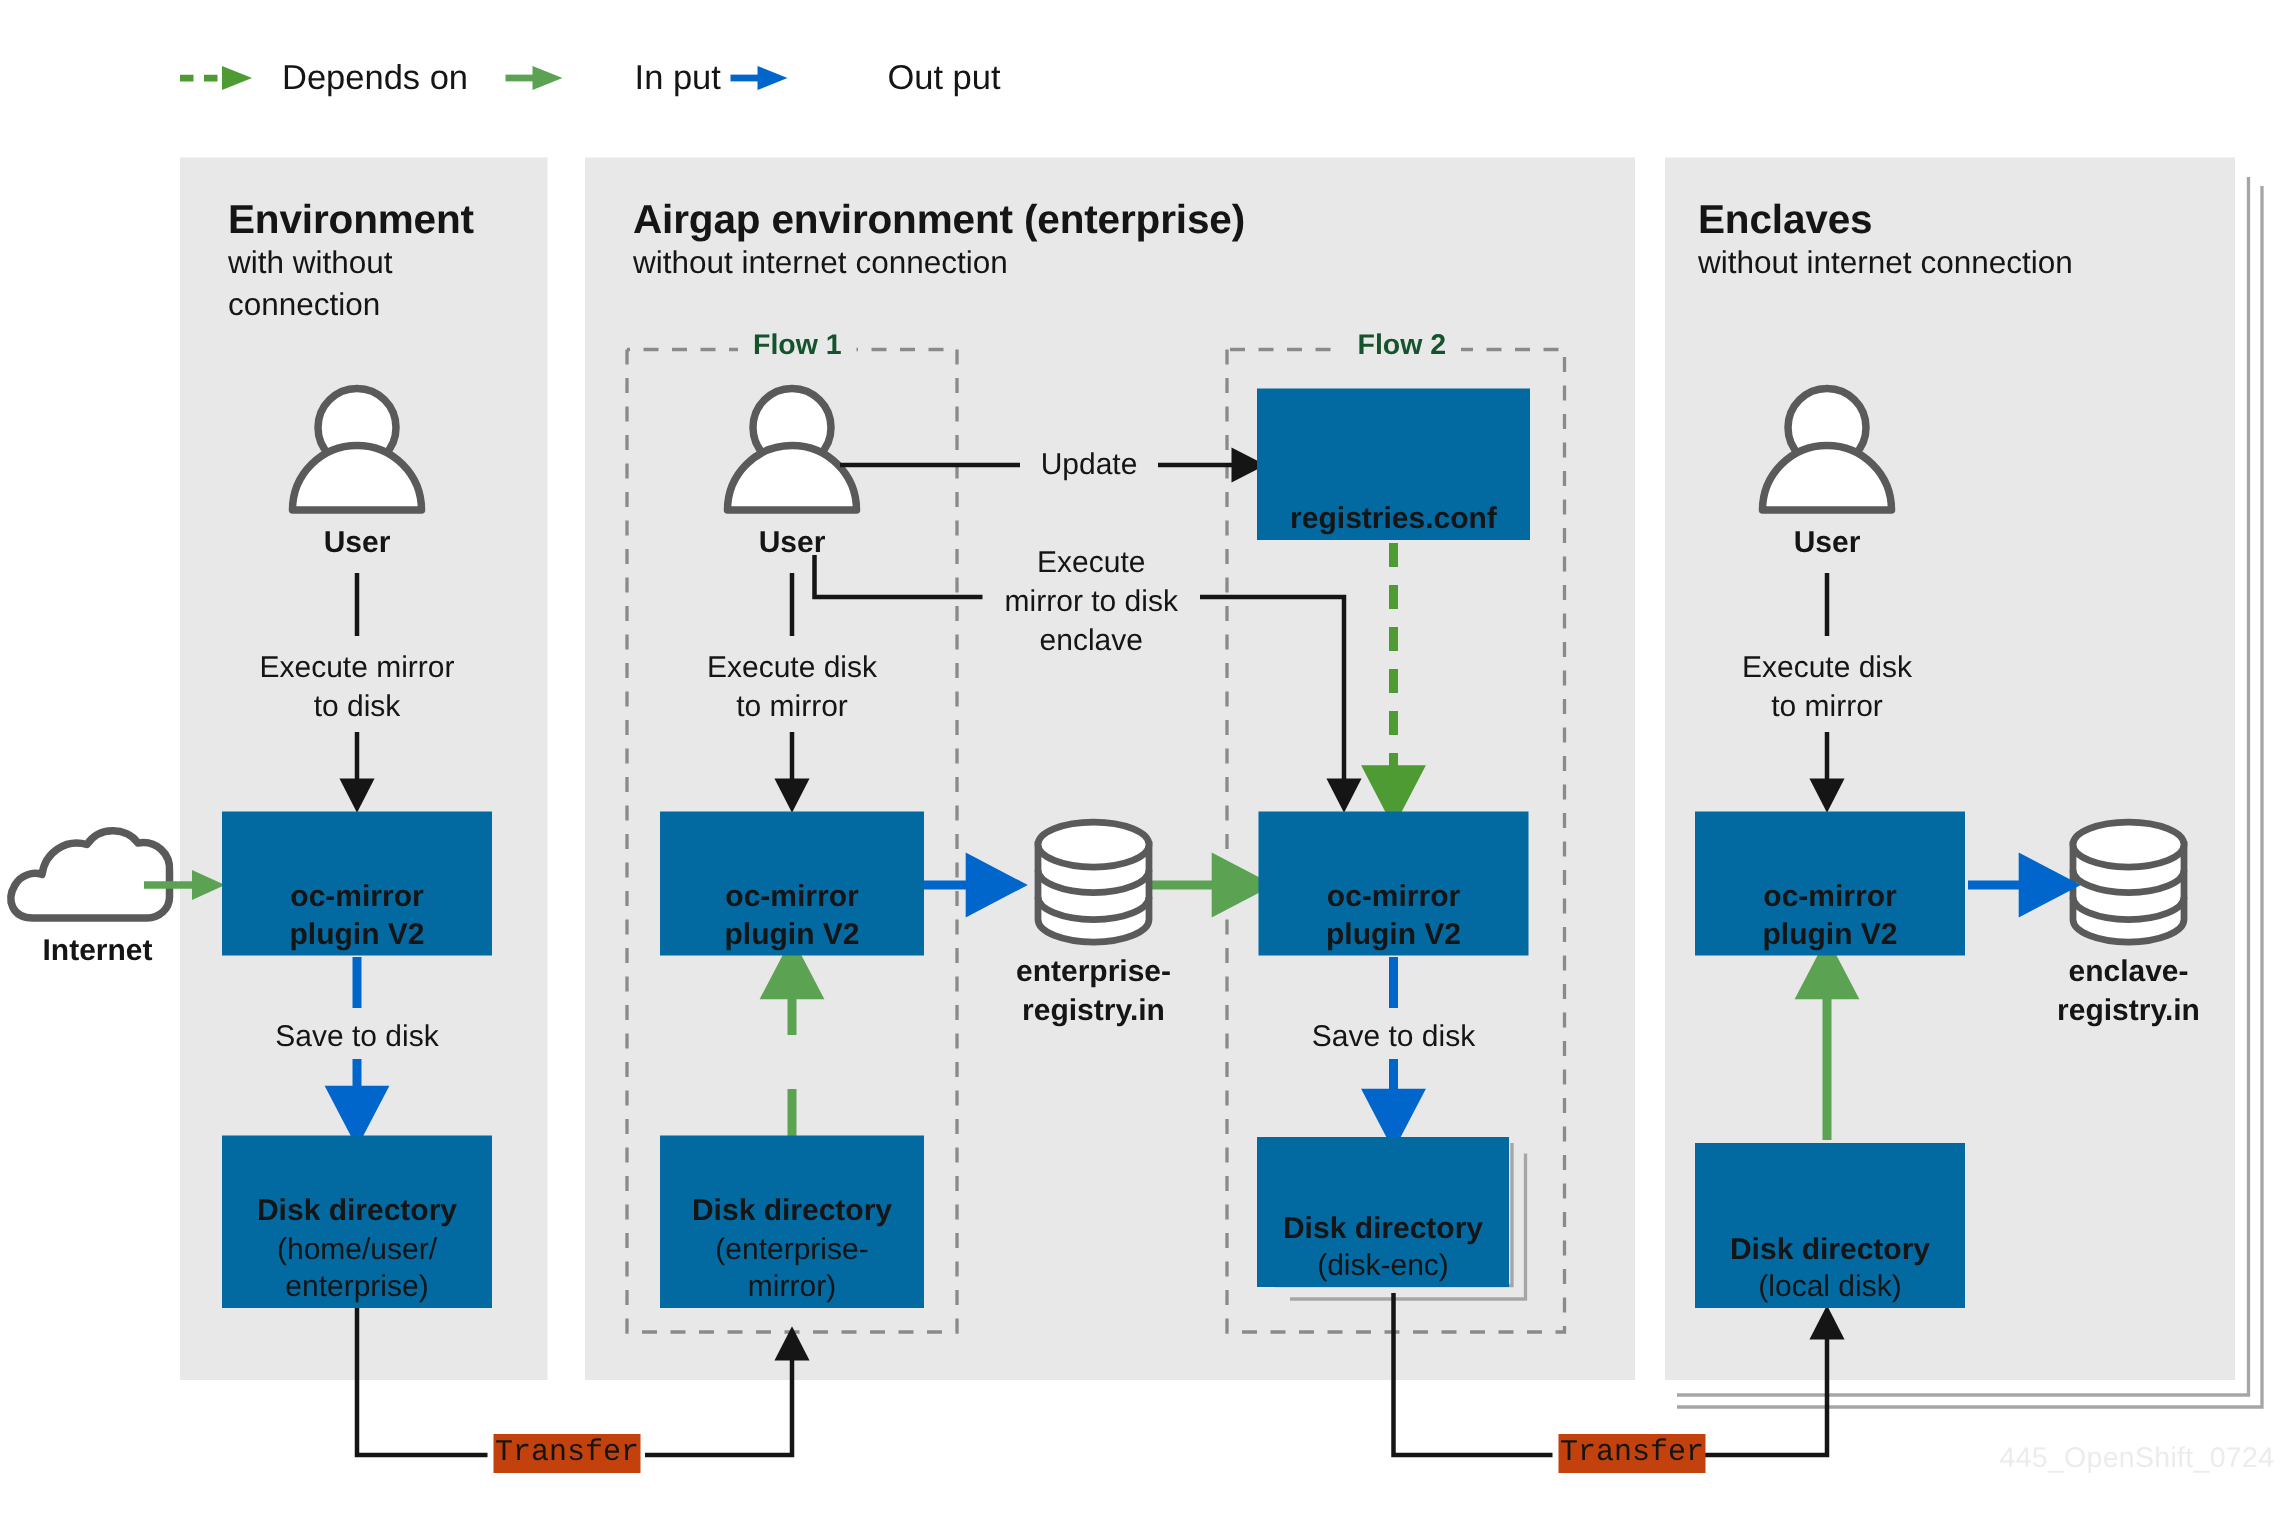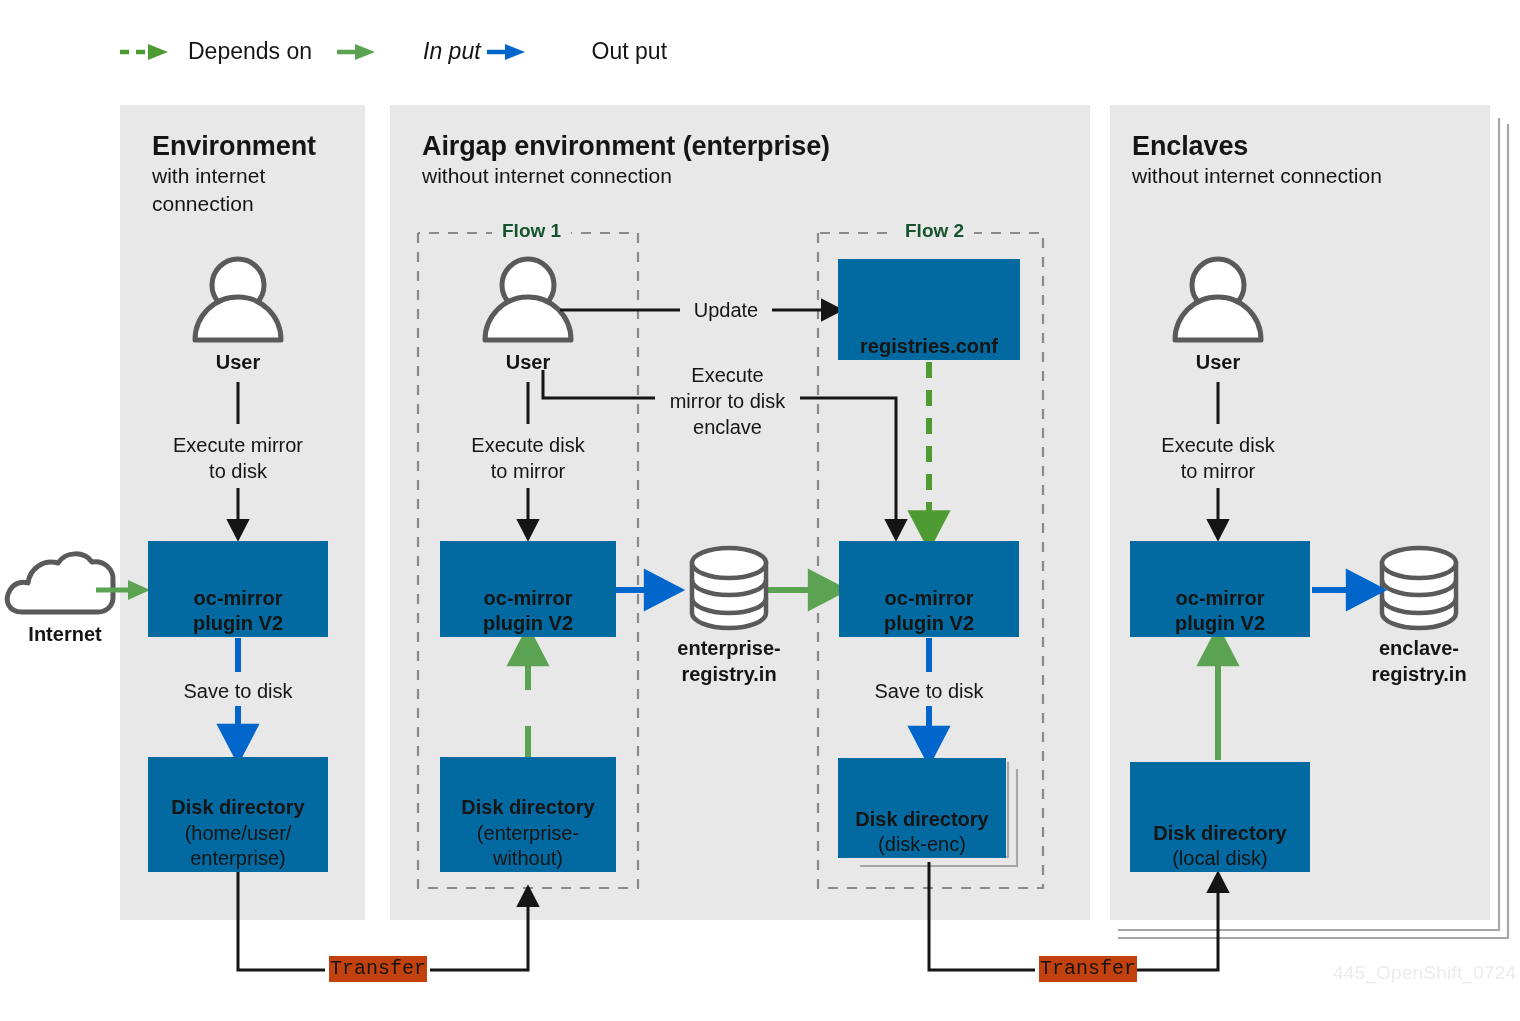--- a/index.html
+++ b/index.html
@@ -193,30 +193,30 @@
     </g>
     <g>
       <line x1="1218" y1="760" x2="1218" y2="650" stroke="#5ba352" stroke-width="6" marker-end="url(#ah-green)"></line>
     </g>
   </svg>
 
   <div class="legend" style="left:176px;top:38px;">
     <div class="legend-item">
       <span class="legend-text">Depends on</span>
     </div>
-    <div class="legend-item" style="margin-left:44px;font-style:italic;">
+    <div class="legend-item" style="margin-left:44px;">
       <span class="legend-text">In put</span>
     </div>
     <div class="legend-item" style="margin-left:44px;">
       <span class="legend-text">Out put</span>
     </div>
   </div>
 
   <div class="panel-title" style="left:152px;top:131px;">Environment</div>
-  <div class="panel-sub" style="left:152px;top:162px;width:200px;white-space:pre-line;">with internet
+  <div class="panel-sub" style="left:152px;top:162px;width:200px;white-space:pre-line;">with without
 connection</div>
 
   <div class="panel-title" style="left:422px;top:131px;">Airgap environment (enterprise)</div>
   <div class="panel-sub" style="left:422px;top:162px;width:500px;white-space:pre-line;">without internet connection</div>
 
   <div class="panel-title" style="left:1132px;top:131px;">Enclaves</div>
   <div class="panel-sub" style="left:1132px;top:162px;width:340px;white-space:pre-line;">without internet connection</div>
 
   <div class="flowlabel" style="left:492px;top:220px;">Flow 1</div>
   <div class="flowlabel" style="left:895px;top:220px;">Flow 2</div>
@@ -239,21 +239,21 @@
   </div>
 
   <div class="wbox" style="left:440px;top:541px;width:176px;height:96px;">
     <span class="b">oc-mirror</span>
     <span class="b">plugin V2</span>
   </div>
 
   <div class="wbox" style="left:440px;top:757px;width:176px;height:115px;">
     <span class="b">Disk directory</span>
     <span class="n">(enterprise-</span>
-    <span class="n">without)</span>
+    <span class="n">mirror)</span>
   </div>
 
   <div class="wbox" style="left:838px;top:259px;width:182px;height:101px;">
     <span class="b">registries.conf</span>
   </div>
 
   <div class="wbox" style="left:839px;top:541px;width:180px;height:96px;">
     <span class="b">oc-mirror</span>
     <span class="b">plugin V2</span>
   </div>

